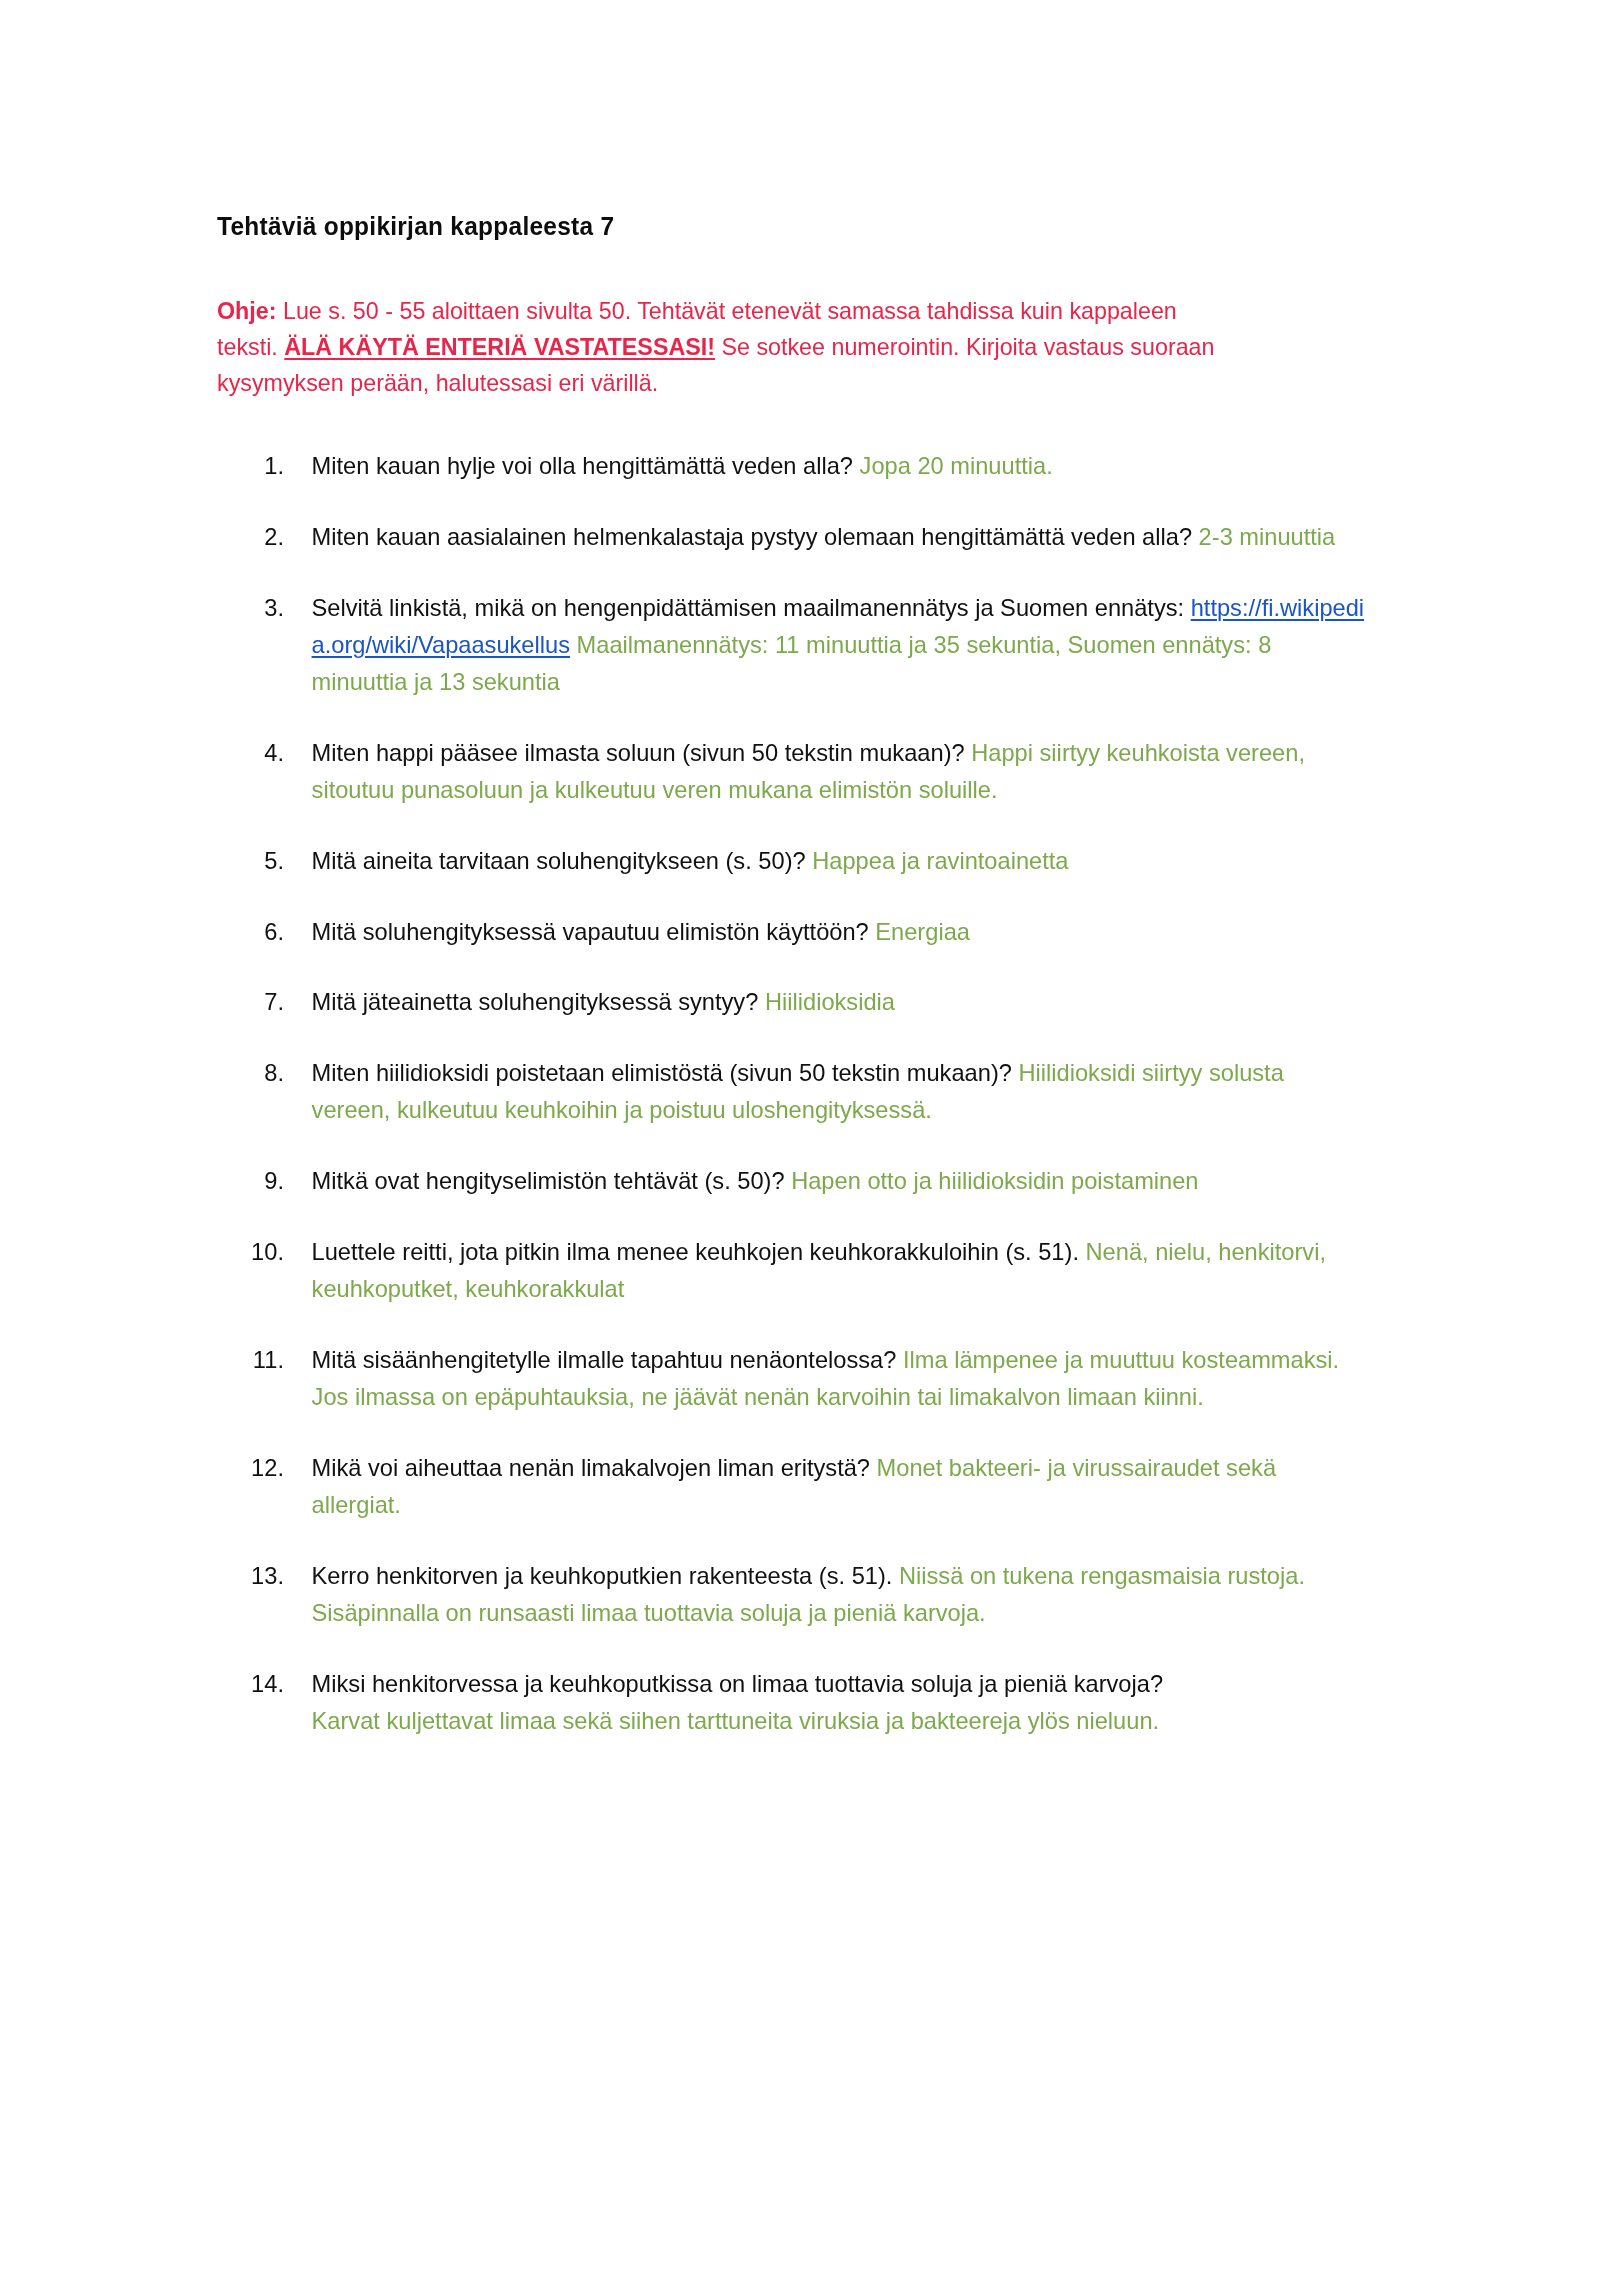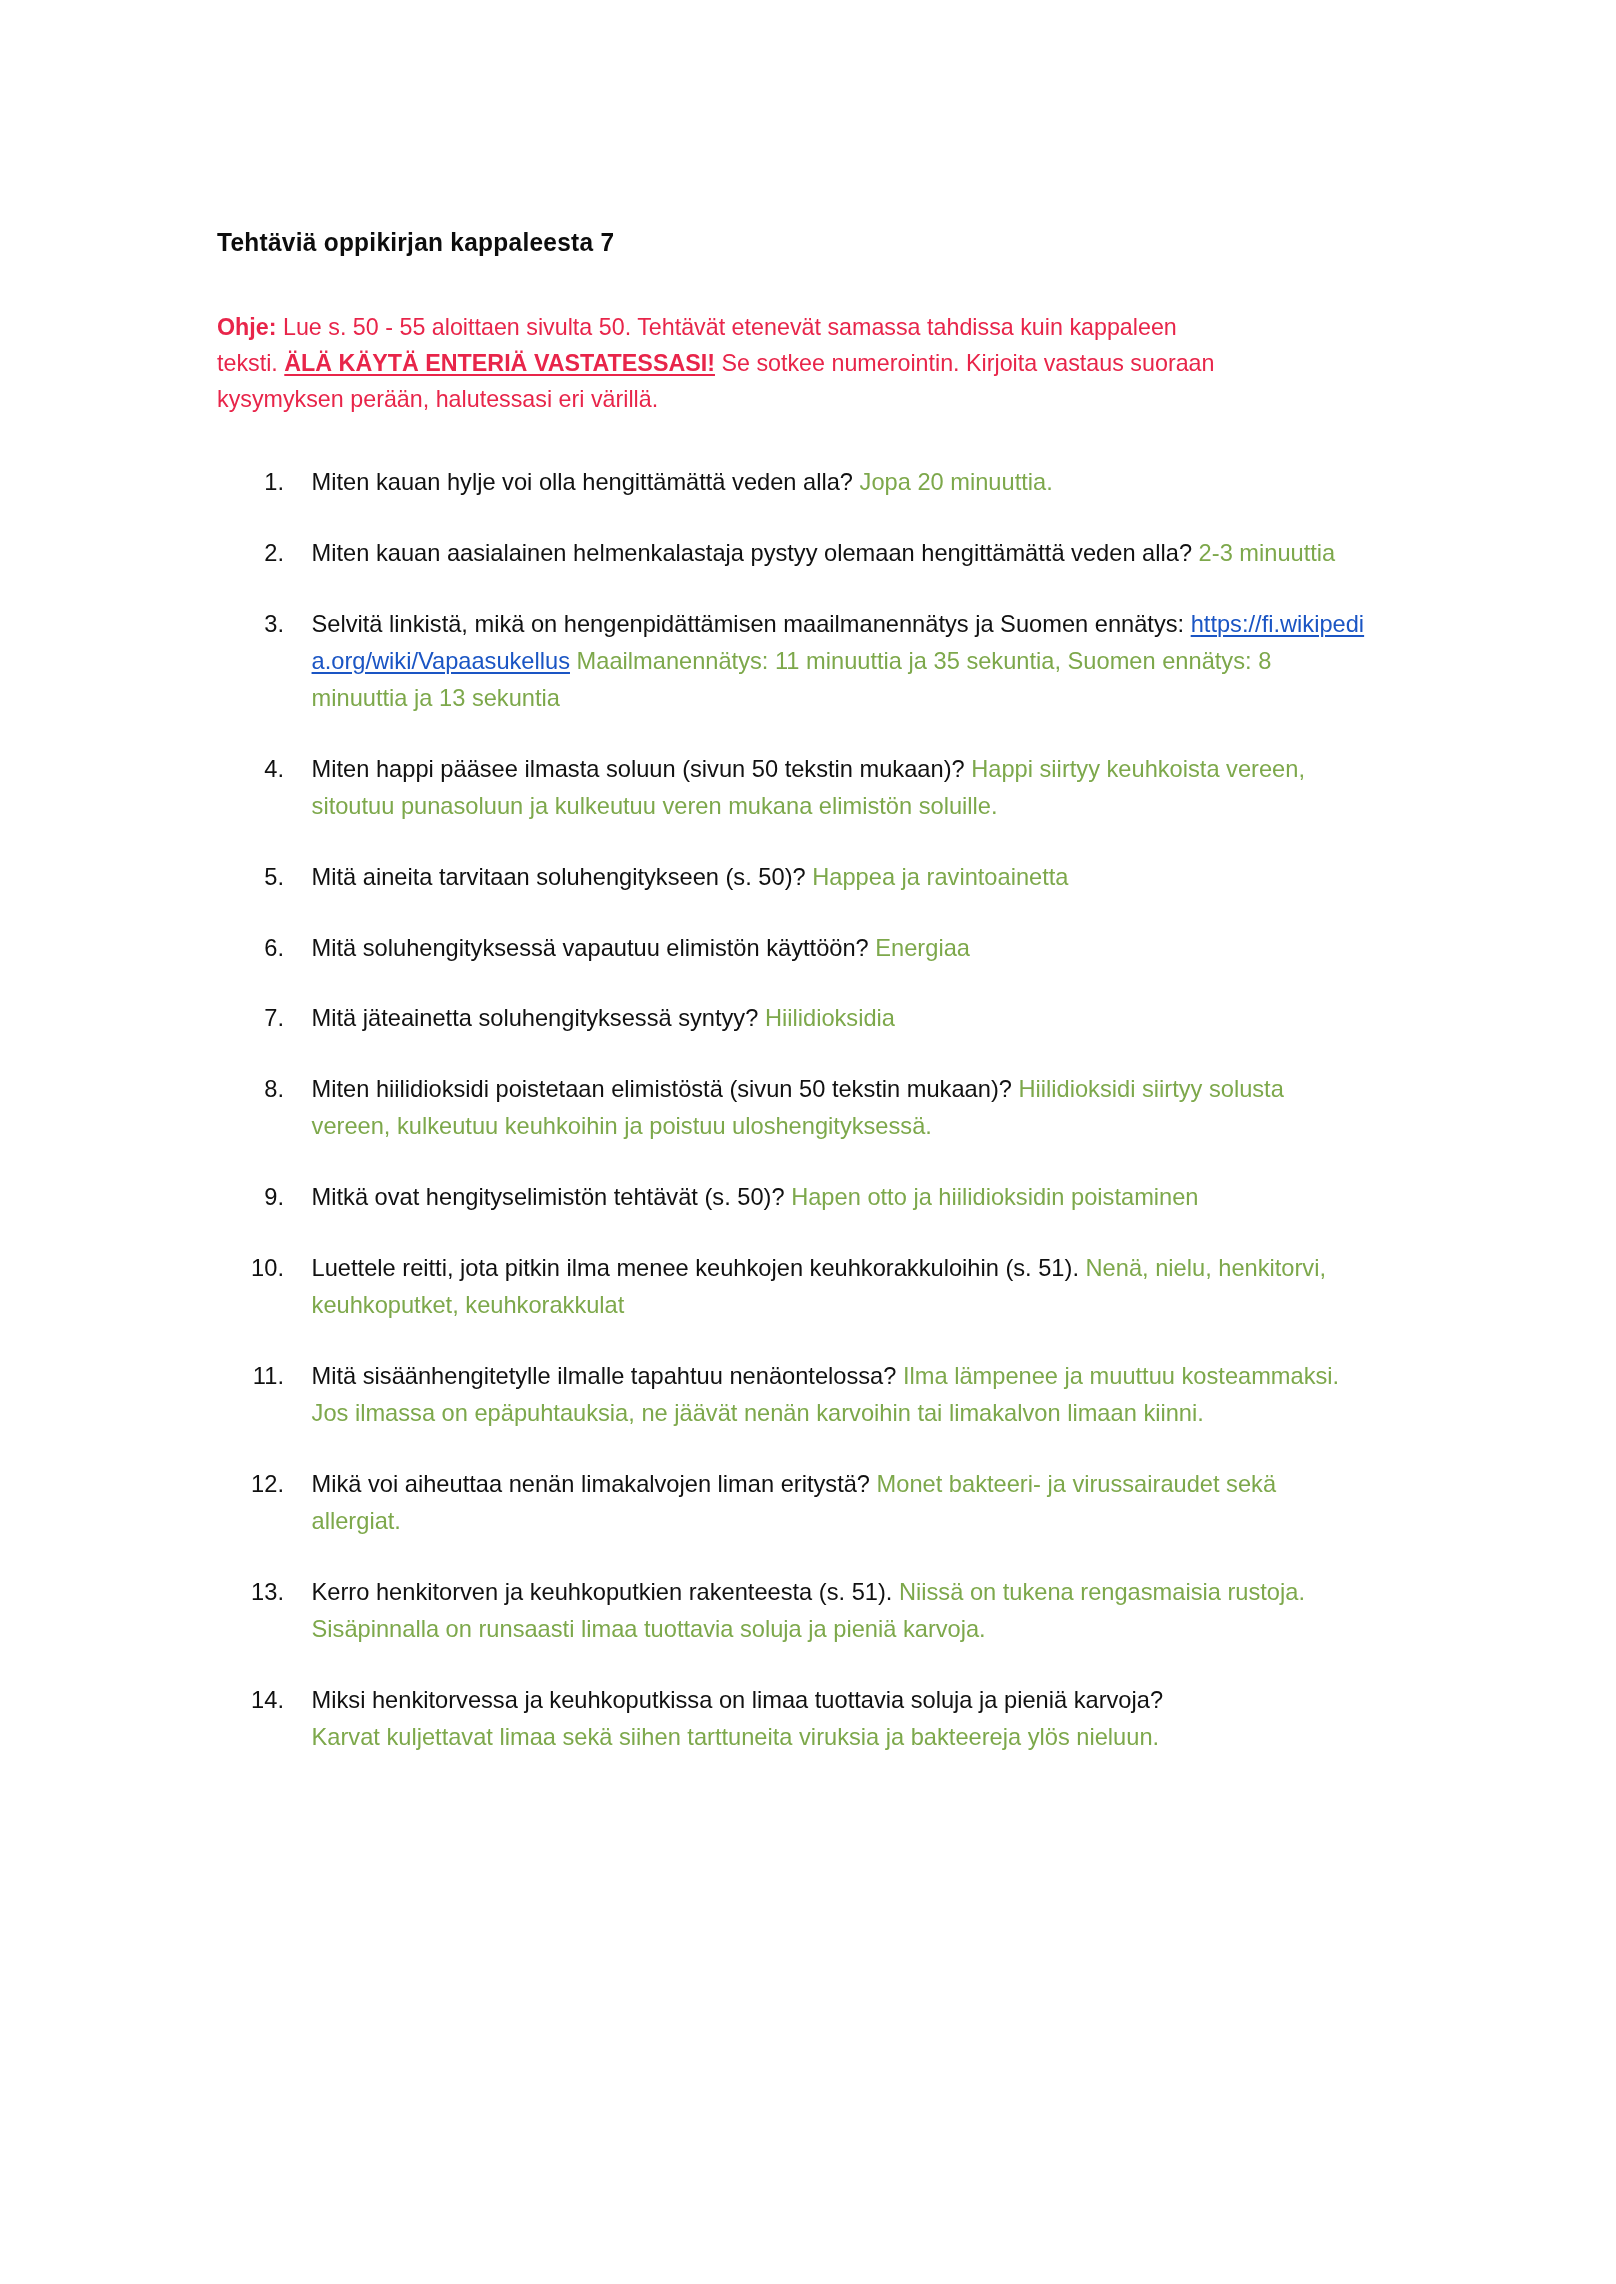--- a/index.html
+++ b/index.html
@@ -21,21 +21,21 @@
     top: 0; left: 0;
     width: 1617px;
     height: 2284px;
     background: #ffffff;
     overflow: hidden;
   }
 
   .content {
     position: absolute;
     left: 217px;
-    top: 226px;
+    top: 210px;
     width: 1167px;
   }
 
   
   .doc-title {
     font-family: "Liberation Sans", sans-serif;
     font-size: 26px;
     font-weight: 600;
     color: #0d0d0d;
     letter-spacing: 0.3px;

